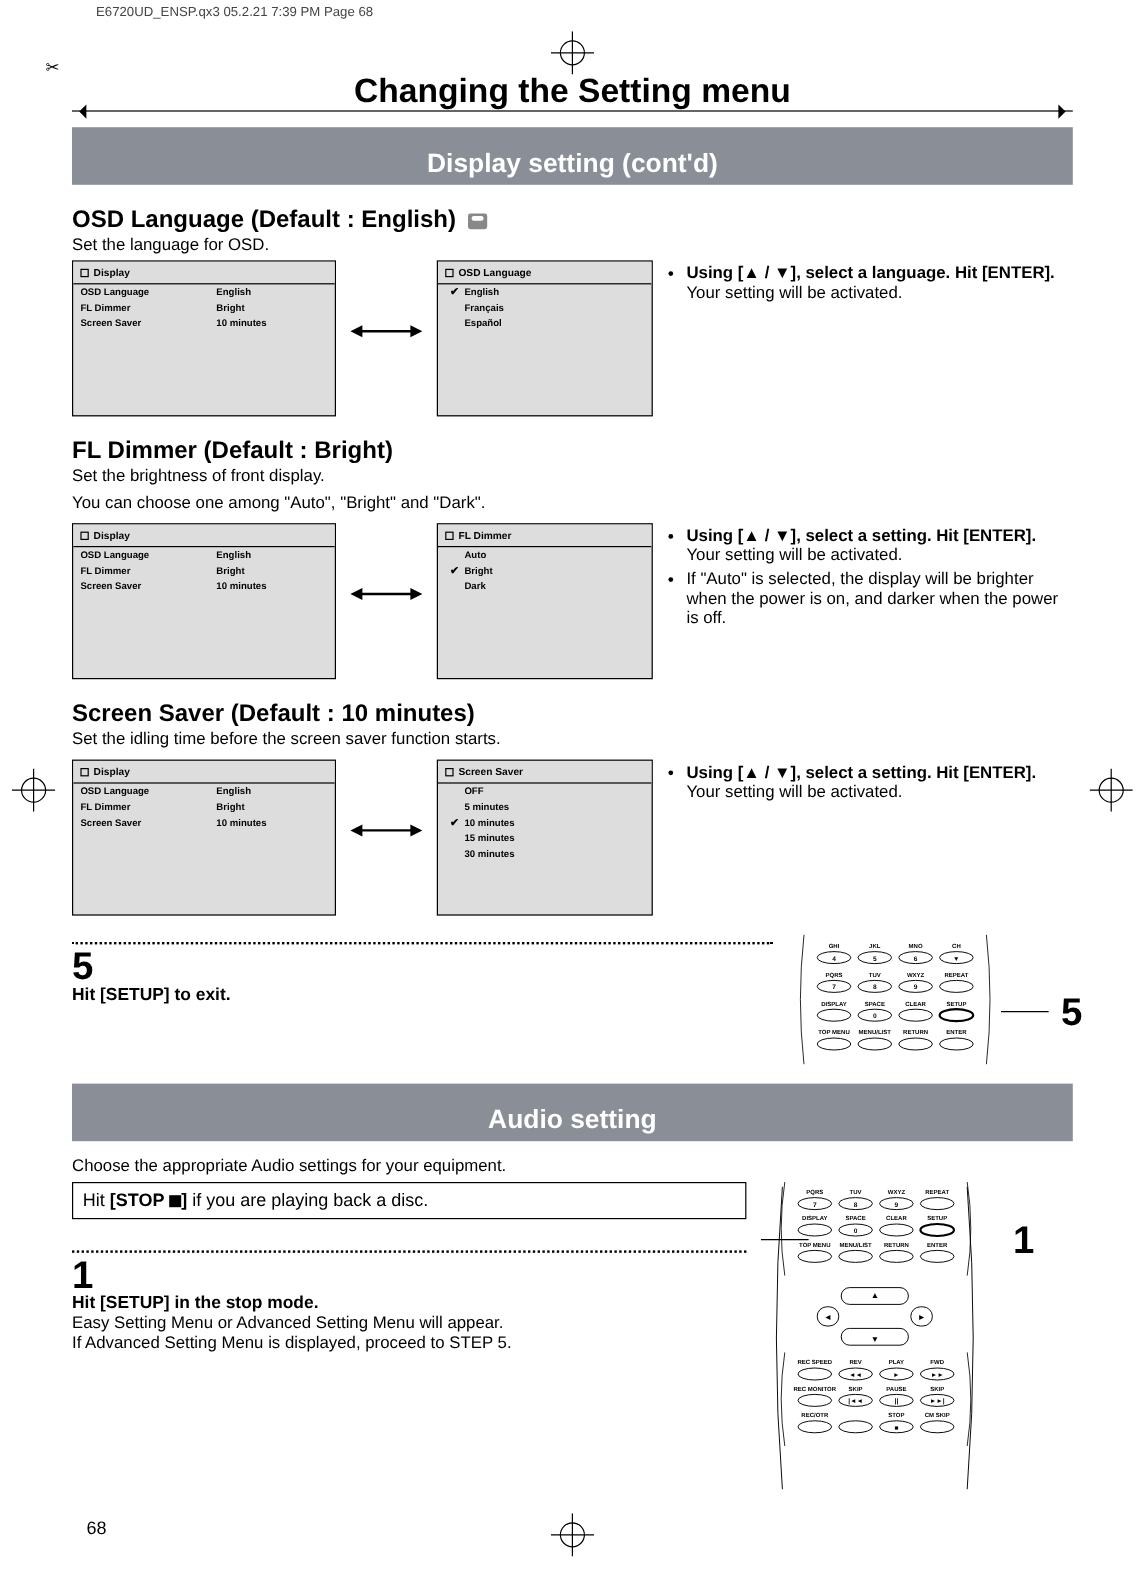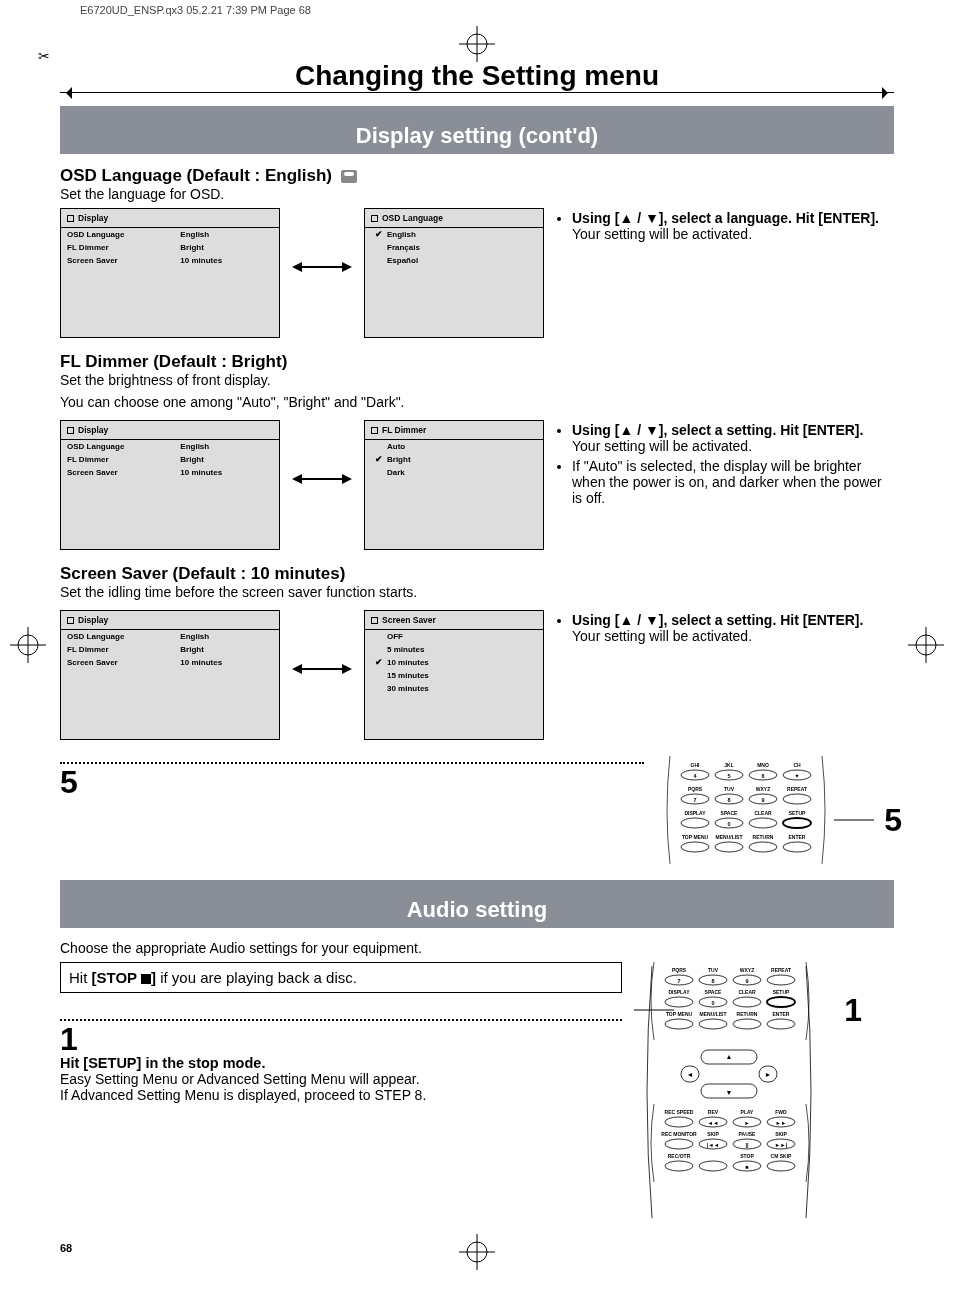--- a/index.html
+++ b/index.html
@@ -16,21 +16,21 @@
   .chapter-title { text-align: center; font-size: 28px; font-weight: bold; }
   .chapter-rule { border-top: 1px solid #000; position: relative; }
   .chapter-rule .diamond-left,
   .chapter-rule .diamond-right { width: 0; height: 0; border: 6px solid transparent; position: absolute; top: -6px; }
   .chapter-rule .diamond-left { left: 0; border-right-color: #000; }
   .chapter-rule .diamond-right { right: 0; border-left-color: #000; }
   .scissor { position: absolute; left: -22px; top: -12px; font-size: 14px; }
 
   .band { background: #8a8f97; color: #fff; text-align: center; font-size: 22px; padding: 17px 0 5px 0; font-weight: bold; margin-bottom: 12px; }
 
-  .sec-head { font-weight: bold; font-size: 17px; margin-top: 4px; }
+  .sec-head { font-weight: bold; font-size: 20px; margin-top: 18px; }
   .sec-head .dvd-badge { display: inline-block; width: 16px; height: 13px; background: #888; vertical-align: -2px; margin-left: 4px; border-radius: 2px; position: relative; }
   .sec-head .dvd-badge:after { content:''; position:absolute; left:3px; top:2px; width:10px; height:4px; background:#fff; border-radius:2px;}
   .sec-sub { font-size: 14px; margin-bottom: 6px; }
 
   .row-triple { display: flex; gap: 12px; align-items: flex-start; margin-bottom: 14px; }
   .col-left { width: 220px; }
   .col-mid-arrow { width: 60px; padding-top: 50px; }
   .col-mid { width: 180px; }
   .col-right { flex: 1; font-size: 14px; padding-top: 2px; }
   .col-right .bullet { display: list-item; margin-left: 16px; }
@@ -63,21 +63,21 @@
   .remote-col { position:absolute; right: 0; top: 0; }
 
   .bottom-row { display: flex; gap: 12px; }
   .bottom-left { flex: 1; }
   .bottom-right { width: 260px; }
 
   .remote-big { position: relative; width: 220px; height: 260px; }
   .remote-big svg { position: absolute; top: 0; left: 0; }
   .remote-big .callout { position: absolute; font-size: 32px; font-weight: bold; }
 
-  .page-no { font-size: 11px; font-weight: bold; margin-top: 20px; }
+  .page-no { font-size: 15px; font-weight: normal; margin-top: 20px; margin-left: 12px; }
 
   text { font-family: Arial, sans-serif; }
 </style>
 </head>
 <body>
 
 <div class="crop-mark crop-top">
   <svg width="36" height="36">
       <circle cx="18" cy="18" r="10"></circle>
       <line x1="18" y1="0" x2="18" y2="36"></line>
@@ -260,20 +260,21 @@
         <div class="bullet"><b>Using [▲ / ▼], select a setting. Hit [ENTER].</b></div>
         <div class="sub">Your setting will be activated.</div>
       </div>
     </div>
   </div>
 
   <div style="display:flex; gap:20px;">
     <div style="flex:1;">
       <hr class="dotted-rule">
       <div class="step-no">5</div>
+      <div class="step-text">Hit [SETUP] to exit.</div>
     </div>
     <div class="remote-col" style="position:relative; width:230px;">
       <div class="remote-area">
         <svg width="190" height="110" id="remote5">
             <path d="M 6 2 q -6 54 0 108 M 158 2 q 6 54 0 108" stroke="#000" fill="none" stroke-width="0.7"></path>
             <text x="31" y="13" text-anchor="middle" font-size="5" font-weight="bold">GHI</text>
             <ellipse cx="31" cy="21" rx="14" ry="5" fill="none" stroke="#000" stroke-width="0.8"></ellipse>
             <text x="31" y="23.5" text-anchor="middle" font-size="5.5" font-weight="bold">4</text>
             <text x="65" y="13" text-anchor="middle" font-size="5" font-weight="bold">JKL</text>
             <ellipse cx="65" cy="21" rx="14" ry="5" fill="none" stroke="#000" stroke-width="0.8"></ellipse>
@@ -328,21 +329,21 @@
   <div class="bottom-row">
     <div class="bottom-left">
       <div class="note-box">
         <span>Hit </span><b><span>[STOP </span><span class="stop-sq"></span><span>] </span></b><span>if you are playing back a disc.</span>
       </div>
 
       <hr class="dotted-rule" style="margin-top:26px;">
       <div class="step-no">1</div>
       <div class="step-text">Hit [SETUP] in the stop mode.</div>
       <div class="step-plain">Easy Setting Menu or Advanced Setting Menu will appear.</div>
-      <div class="step-plain">If Advanced Setting Menu is displayed, proceed to STEP 8.</div>
+      <div class="step-plain">If Advanced Setting Menu is displayed, proceed to STEP 5.</div>
     </div>
 
     <div class="bottom-right">
       <div class="remote-big">
         <svg width="220" height="260" id="remote1">
             <path d="M 18 4 q -10 126 0 252 M 172 4 q 10 126 0 252" stroke="#000" fill="none" stroke-width="0.8"></path>
             <path d="M 20 0 q -6 39 0 78 M 172 0 q 6 39 0 78" stroke="#000" fill="none" stroke-width="0.7"></path>
             <text x="45" y="10" text-anchor="middle" font-size="5" font-weight="bold">PQRS</text>
             <ellipse cx="45" cy="18" rx="14" ry="5" fill="none" stroke="#000" stroke-width="0.8"></ellipse>
             <text x="45" y="20.5" text-anchor="middle" font-size="5.5" font-weight="bold">7</text>

